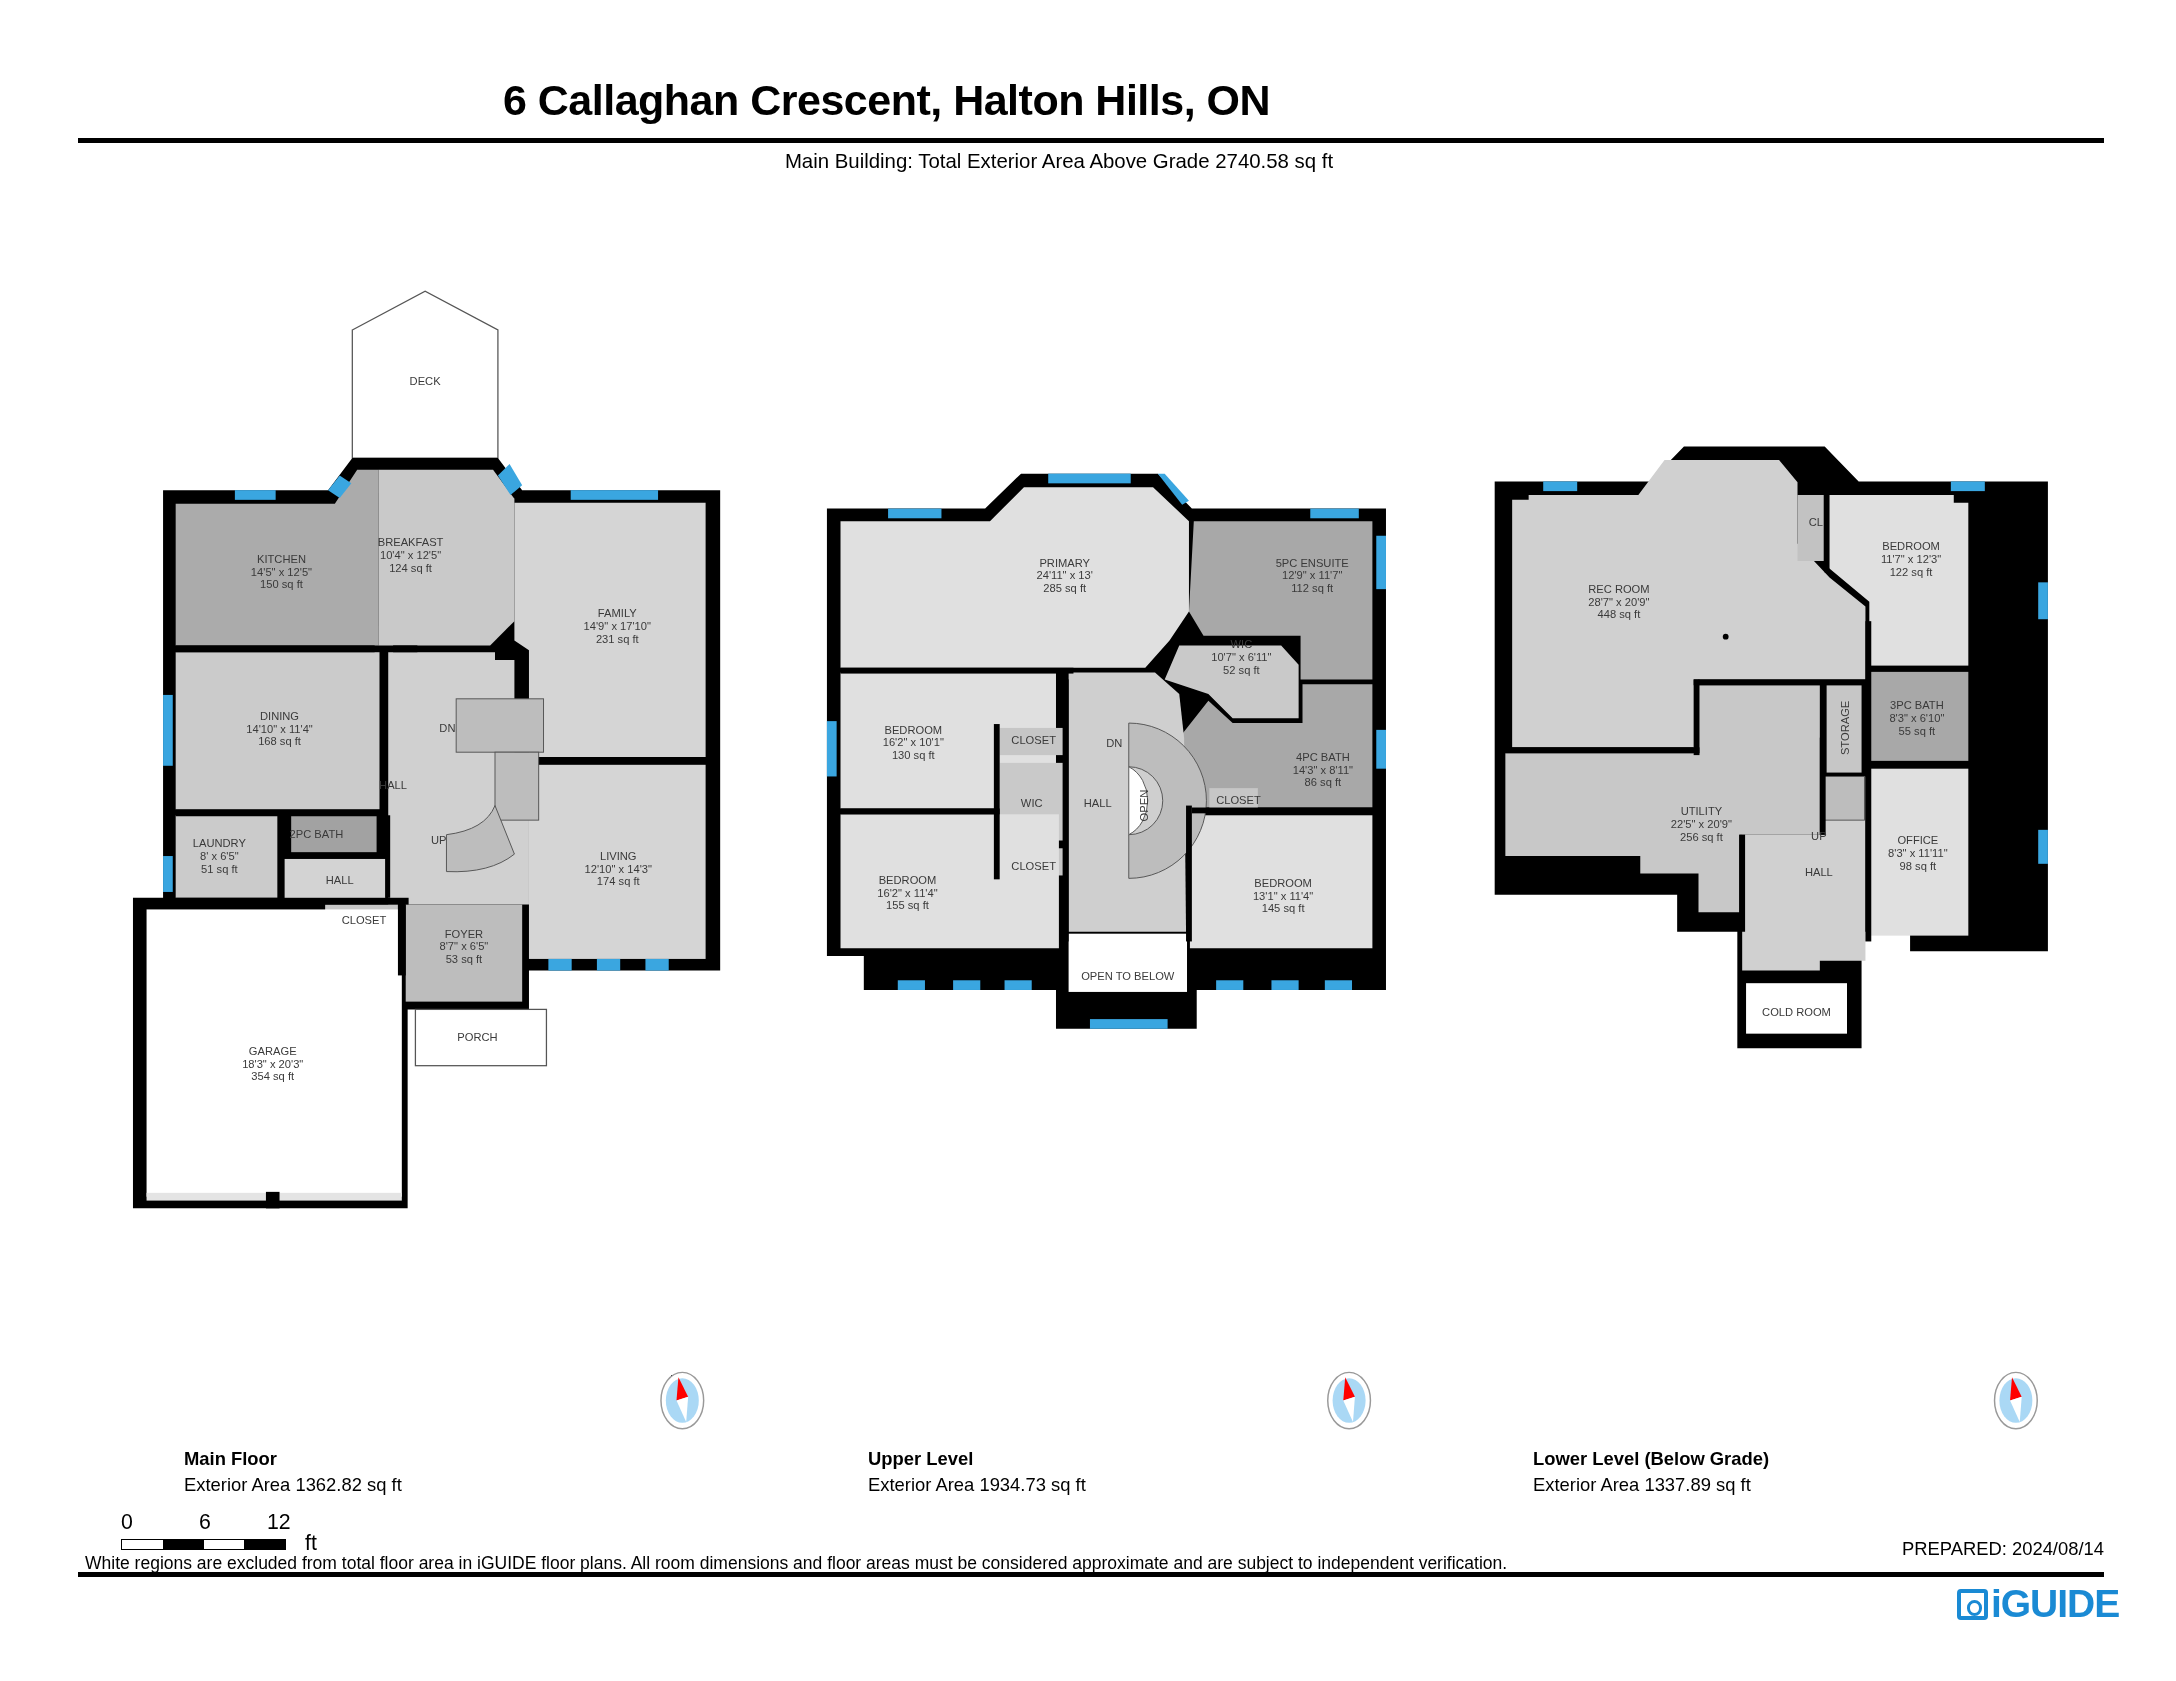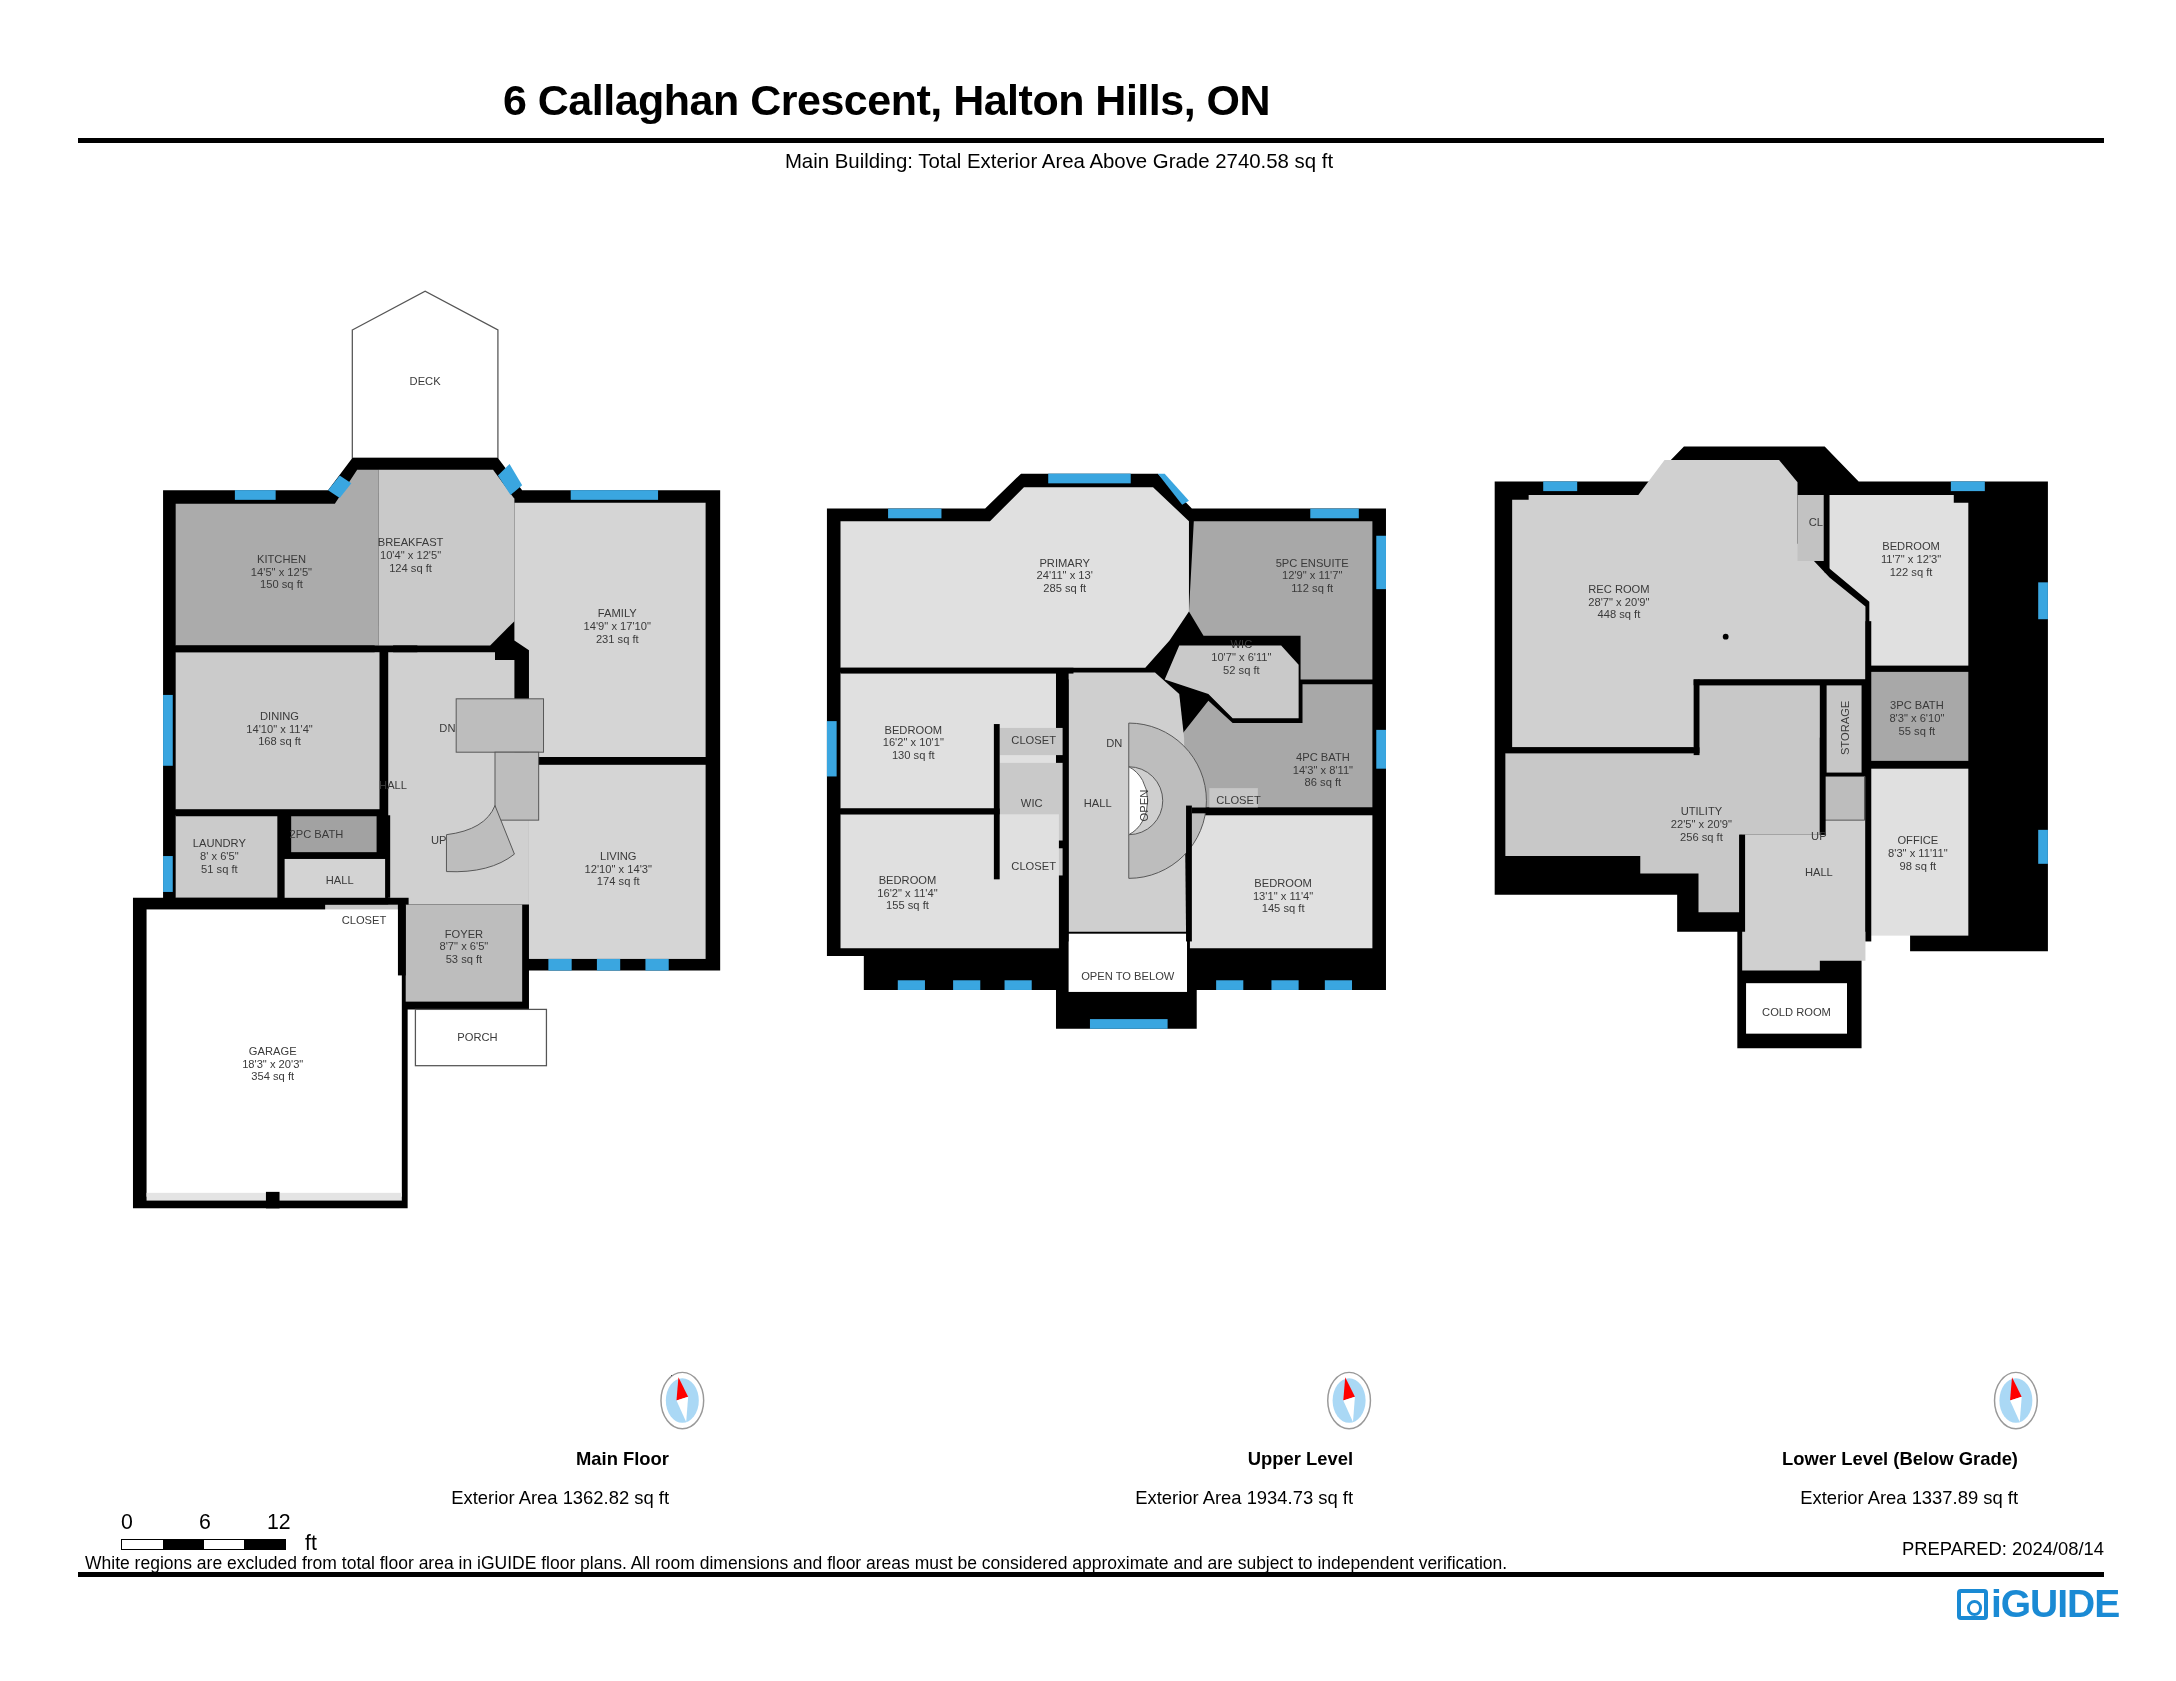--- a/index.html
+++ b/index.html
@@ -2,23 +2,23 @@
 <html><head>
 <meta charset="utf-8">
 <style>
   html, body { margin: 0; padding: 0; background: #ffffff; }
   body { width: 2177px; height: 1682px; position: relative; overflow: hidden; font-family: "Liberation Sans", sans-serif; color: #000; }
   .page-title { position: absolute; left: 0; width: 1773px; top: 76px; text-align: center; font-size: 43px; font-weight: bold; letter-spacing: -0.5px; }
   .rule { position: absolute; left: 78px; width: 2026px; height: 4.9px; background: #000; }
   .subtitle { position: absolute; left: 0; width: 2118px; top: 150px; text-align: center; font-size: 20.4px; }
   svg.plans { position: absolute; left: 0; top: 0; }
   .room-label { font-family: "Liberation Sans", sans-serif; font-size: 11.5px; fill: #3a3a3a; text-anchor: middle; }
-  .floor-caption { position: absolute; text-align: right; width: 485px; }
+  .floor-caption { position: absolute; text-align: left; width: 485px; }
   .floor-name { font-size: 18.4px; font-weight: bold; }
-  .floor-area { font-size: 18.4px; margin-top: 17px; }
+  .floor-area { font-size: 18.4px; margin-top: 4px; }
   .compass-n { font-family: "Liberation Sans", sans-serif; font-size: 13px; text-anchor: middle; }
   .scale { position: absolute; left: 121px; top: 1510px; }
   .scale-nums { position: relative; height: 25px; font-size: 21.3px; }
   .scale-nums span { position: absolute; top: 0; }
   .scale-bar { display: flex; margin-top: 3.9px; border: 1.9px solid #000; width: 163px; height: 8.7px; }
   .scale-bar div { flex: 1; }
   .scale-unit { position: absolute; left: 184px; top: 21.3px; font-size: 21.3px; }
   .prepared { position: absolute; right: 73px; top: 1538px; font-size: 18.4px; }
   .disclaimer { position: absolute; left: 85px; top: 1553px; font-size: 17.5px; }
   .logo { position: absolute; left: 1912px; top: 1582px; display: flex; align-items: center; color: #1a8ad4; font-size: 39px; font-weight: bold; letter-spacing: -1px; padding-left: 45px; }

